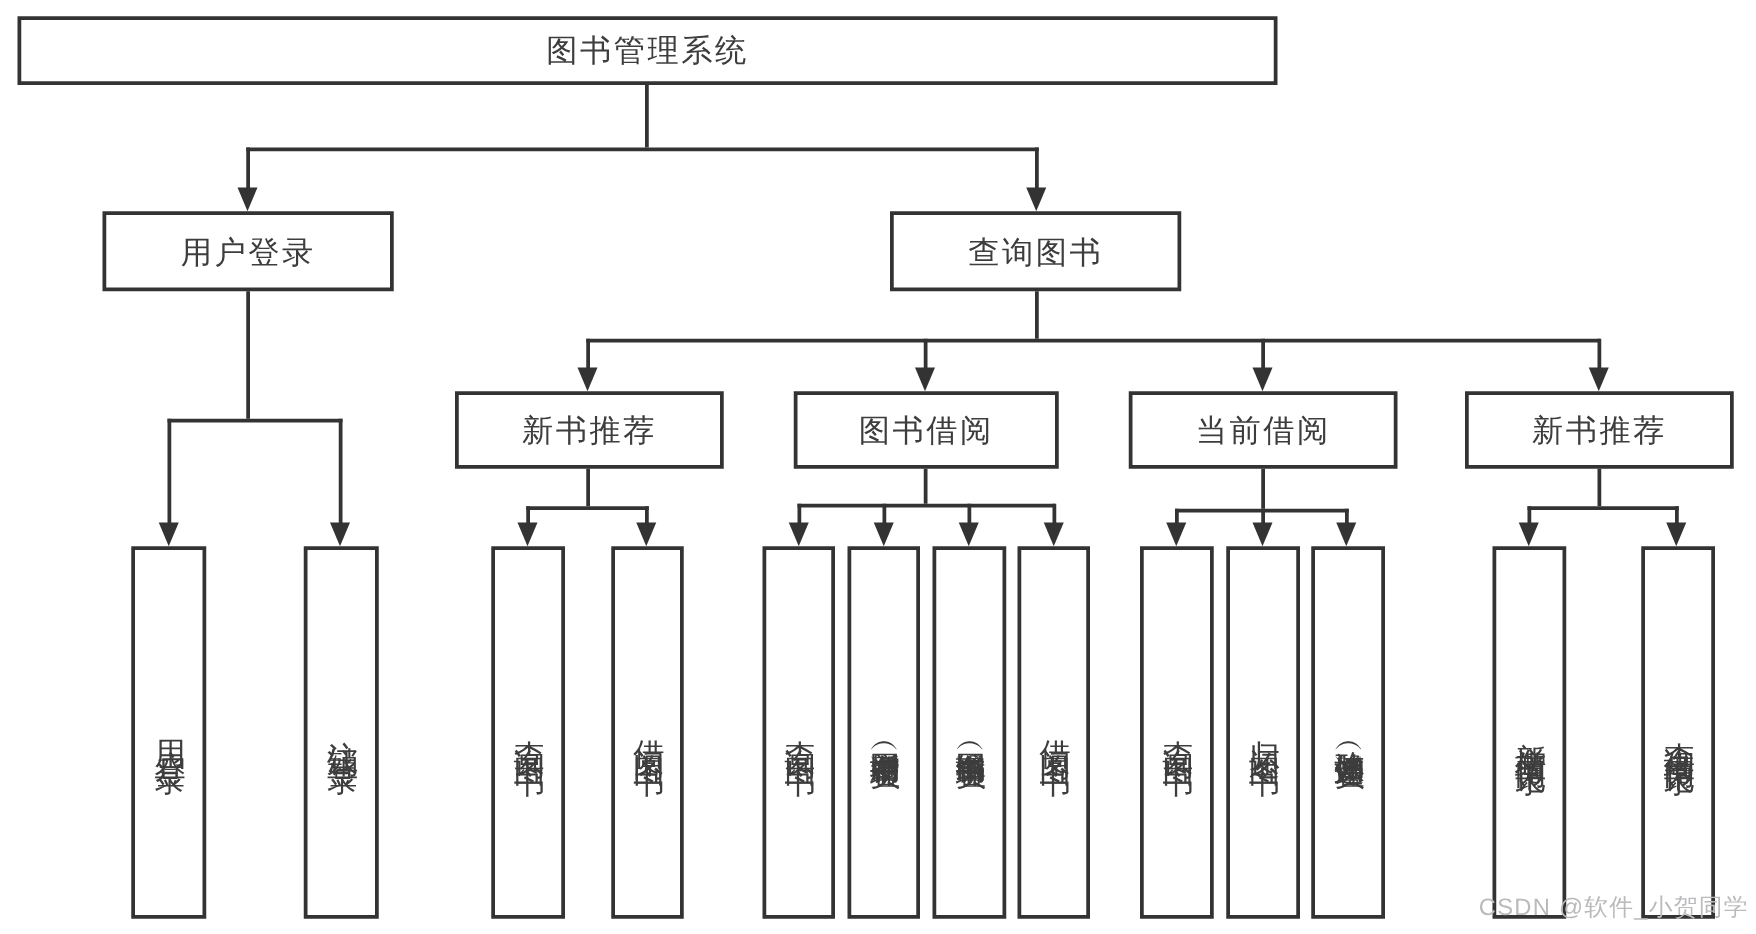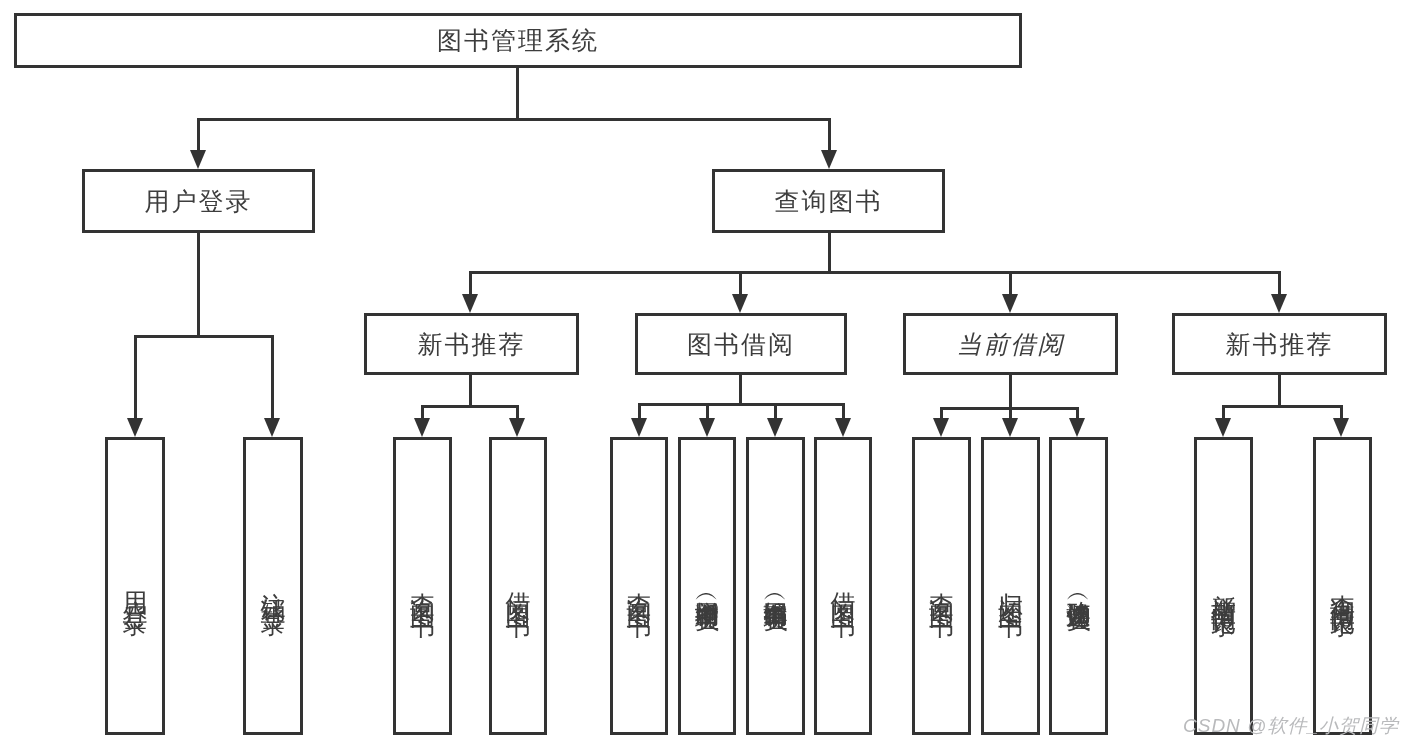--- a/index.html
+++ b/index.html
@@ -22,21 +22,21 @@
   .hl, .vl { position:absolute; background:#333333; }
   .hl { height:3px; }
   .vl { width:3px; }
   .arr {
     position:absolute; width:0; height:0;
     border-left:8px solid transparent; border-right:8px solid transparent;
     border-top:19px solid #333333;
   }
   .wm {
     position:absolute; left:1183px; top:713px; z-index:5;
-    font-size:19px; color:#b9babc; letter-spacing:1px; white-space:nowrap;font-style:italic;
+    font-size:19px; color:#b9babc; letter-spacing:1px; white-space:nowrap;
   }
 </style>
 </head>
 <body>
 
 <div class="stage">
 
   <div class="box" style="left:14px; top:13px; width:1008px; height:55px;">
     <span>图书管理系统</span>
   </div>
@@ -72,21 +72,21 @@
   <div class="arr" style="left:1002px; top:294px;"></div>
   <div class="vl" style="left:1278px; top:271px; height:25px;"></div>
   <div class="arr" style="left:1271px; top:294px;"></div>
 
   <div class="box" style="left:635px; top:313px; width:212px; height:62px;">
     <span>图书借阅</span>
   </div>
   <div class="box" style="left:364px; top:313px; width:215px; height:62px;">
     <span>新书推荐</span>
   </div>
-  <div class="box" style="left:903px; top:313px; width:215px; height:62px;font-style:italic;">
+  <div class="box" style="left:903px; top:313px; width:215px; height:62px;">
     <span>当前借阅</span>
   </div>
   <div class="box" style="left:1172px; top:313px; width:215px; height:62px;">
     <span>新书推荐</span>
   </div>
 
   <div class="vl" style="left:469px; top:375px; height:30px;"></div>
   <div class="hl" style="left:421px; top:405px; width:98px;"></div>
   <div class="vl" style="left:421px; top:405px; height:15px;"></div>
   <div class="arr" style="left:414px; top:418px;"></div>

